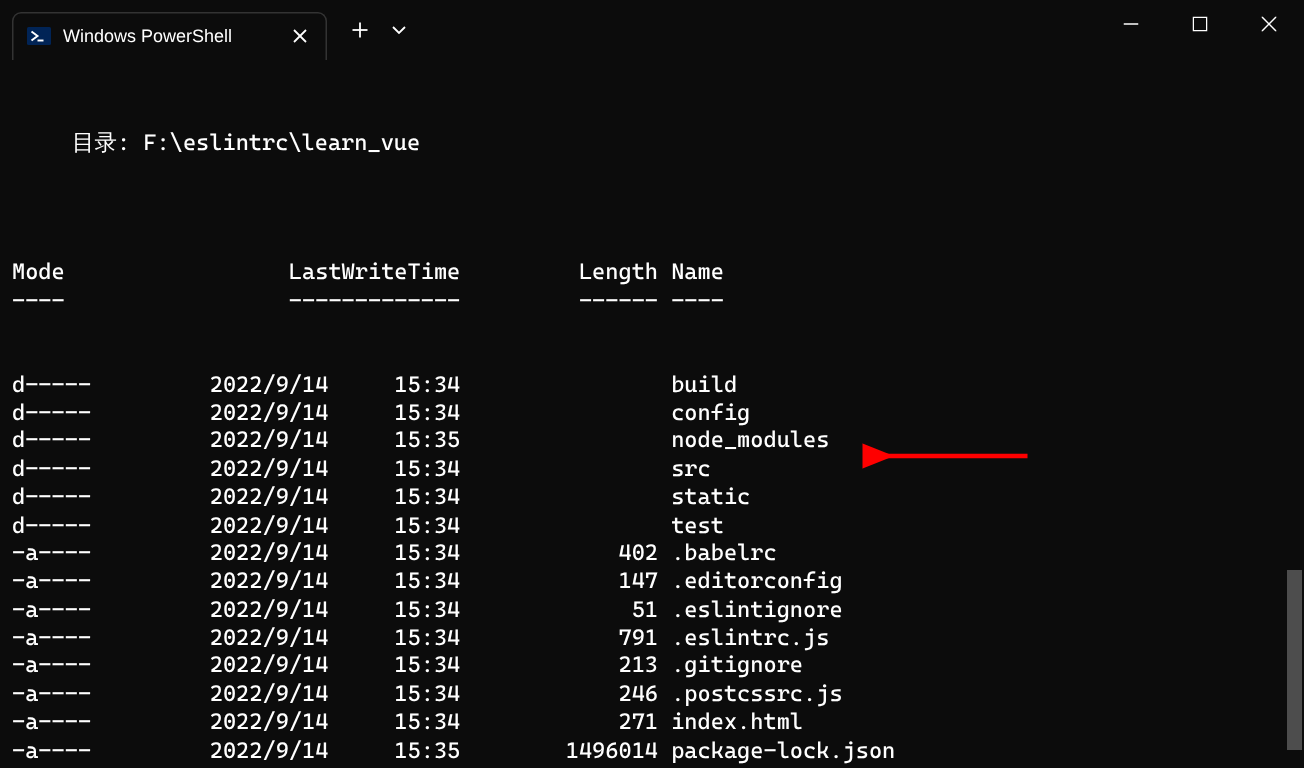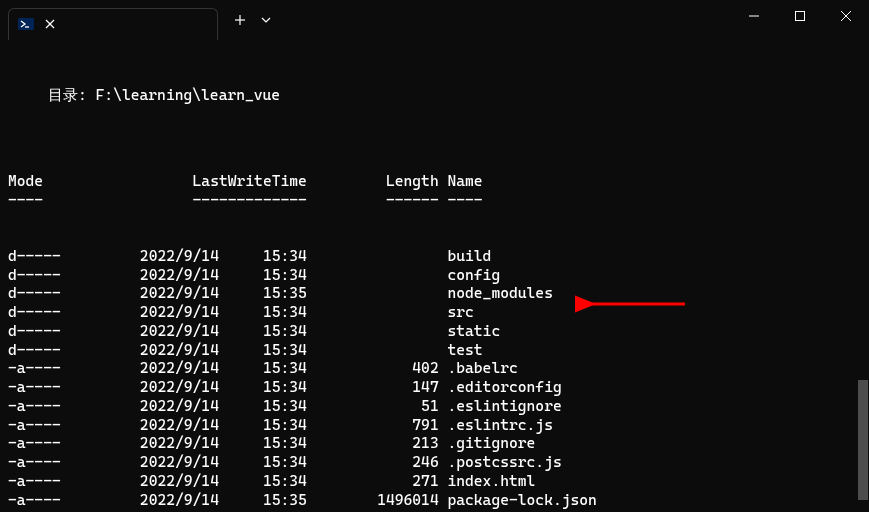--- a/index.html
+++ b/index.html
@@ -139,20 +139,21 @@
 <div class="titlebar">
   <div class="tab-area">
     <div class="tab">
       <span class="tab-icon">
         <svg width="16" height="16" viewBox="0 0 16 16">
           <rect x="0" y="2" width="16" height="12" rx="1" fill="#012456"></rect>
           <path d="M3 5 L7 8 L3 11" stroke="#ffffff" stroke-width="1.3" fill="none"></path>
           <line x1="7" y1="11" x2="11" y2="11" stroke="#ffffff" stroke-width="1.3"></line>
         </svg>
       </span>
+      <span class="tab-title">Windows PowerShell</span>
       <span class="tab-close">
         <svg width="10" height="10" viewBox="0 0 10 10">
           <line x1="1" y1="1" x2="9" y2="9" stroke="#ffffff" stroke-width="1.2"></line>
           <line x1="9" y1="1" x2="1" y2="9" stroke="#ffffff" stroke-width="1.2"></line>
         </svg>
       </span>
     </div>
     <div class="new-tab-btn">
       <svg width="12" height="12" viewBox="0 0 12 12">
         <line x1="6" y1="1" x2="6" y2="11" stroke="#ffffff" stroke-width="1.2"></line>
@@ -179,21 +180,21 @@
     <div class="win-btn close">
       <svg width="10" height="10" viewBox="0 0 10 10">
         <line x1="0" y1="0" x2="10" y2="10" stroke="#ffffff" stroke-width="1"></line>
         <line x1="10" y1="0" x2="0" y2="10" stroke="#ffffff" stroke-width="1"></line>
       </svg>
     </div>
   </div>
 </div>
 
 <div class="terminal">
-  <div class="dir-line"><span>目录: </span><span>F:\learning\learn_vue</span></div>
+  <div class="dir-line"><span>目录: </span><span>F:\eslintrc\learn_vue</span></div>
   <div class="listing-header" id="listing-header">Mode                 LastWriteTime         Length Name
 ----                 -------------         ------ ----</div>
   <div id="listing-body"><div class="listing-row">d-----         2022/9/14     15:34                build</div><div class="listing-row">d-----         2022/9/14     15:34                config</div><div class="listing-row" id="arrow-target-row">d-----         2022/9/14     15:35                node_modules</div><div class="listing-row">d-----         2022/9/14     15:34                src</div><div class="listing-row">d-----         2022/9/14     15:34                static</div><div class="listing-row">d-----         2022/9/14     15:34                test</div><div class="listing-row">-a----         2022/9/14     15:34            402 .babelrc</div><div class="listing-row">-a----         2022/9/14     15:34            147 .editorconfig</div><div class="listing-row">-a----         2022/9/14     15:34             51 .eslintignore</div><div class="listing-row">-a----         2022/9/14     15:34            791 .eslintrc.js</div><div class="listing-row">-a----         2022/9/14     15:34            213 .gitignore</div><div class="listing-row">-a----         2022/9/14     15:34            246 .postcssrc.js</div><div class="listing-row">-a----         2022/9/14     15:34            271 index.html</div><div class="listing-row">-a----         2022/9/14     15:35        1496014 package-lock.json</div></div>
   
 
   <svg class="arrow-annotation" id="arrow-svg" width="120" height="20" style="display: block; left: 575px; top: 254.25px;">
     <defs>
       <marker id="arrowhead" markerWidth="10" markerHeight="8" refX="2" refY="4" orient="auto">
         <polygon points="10 0, 0 4, 10 8" fill="#ff0000"></polygon>
       </marker>

